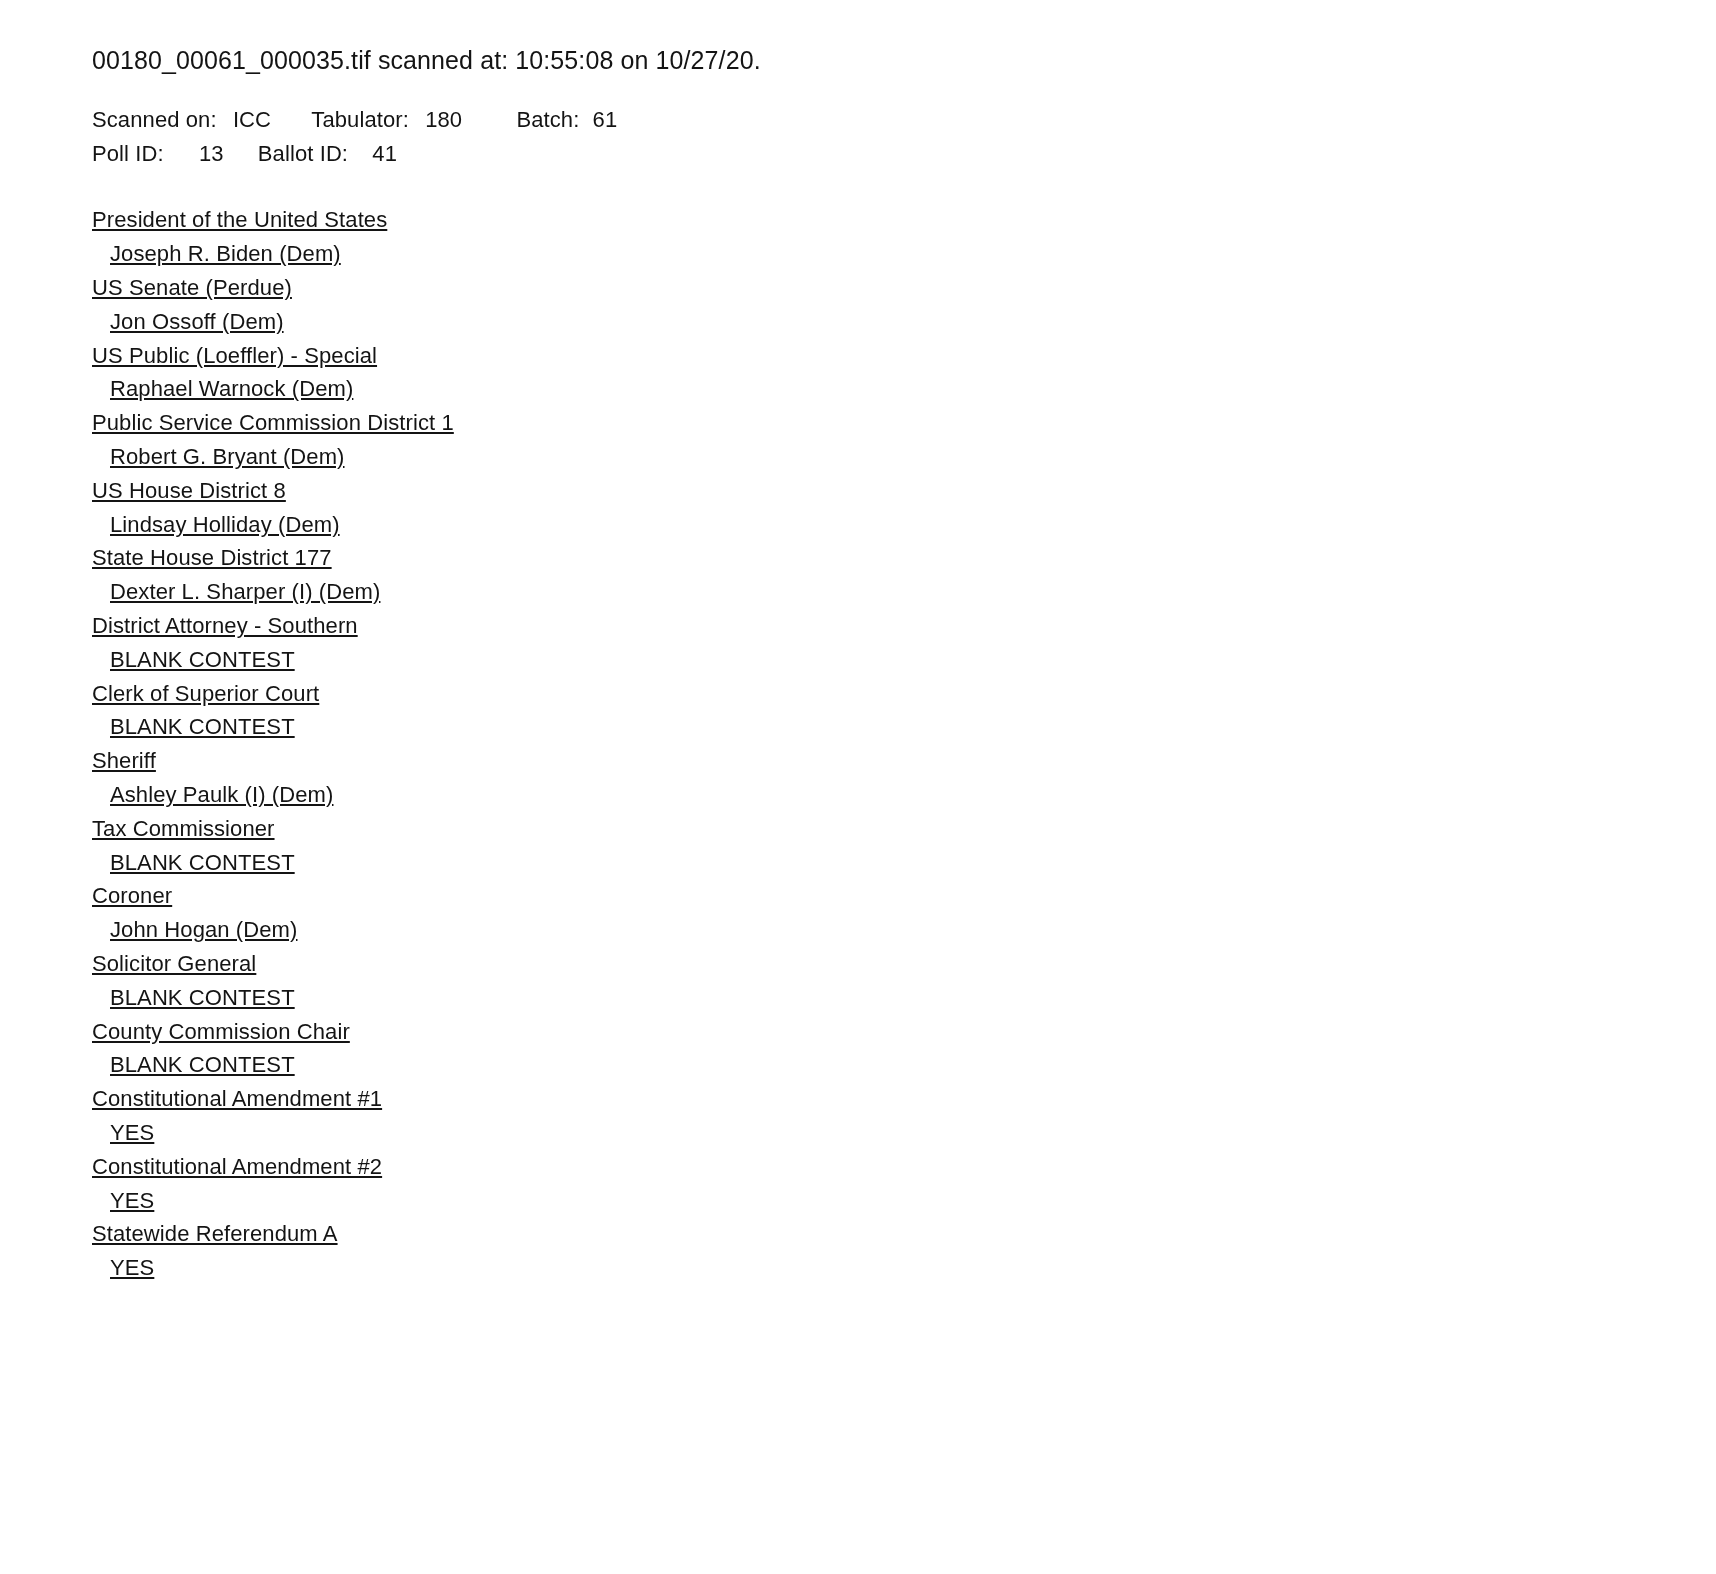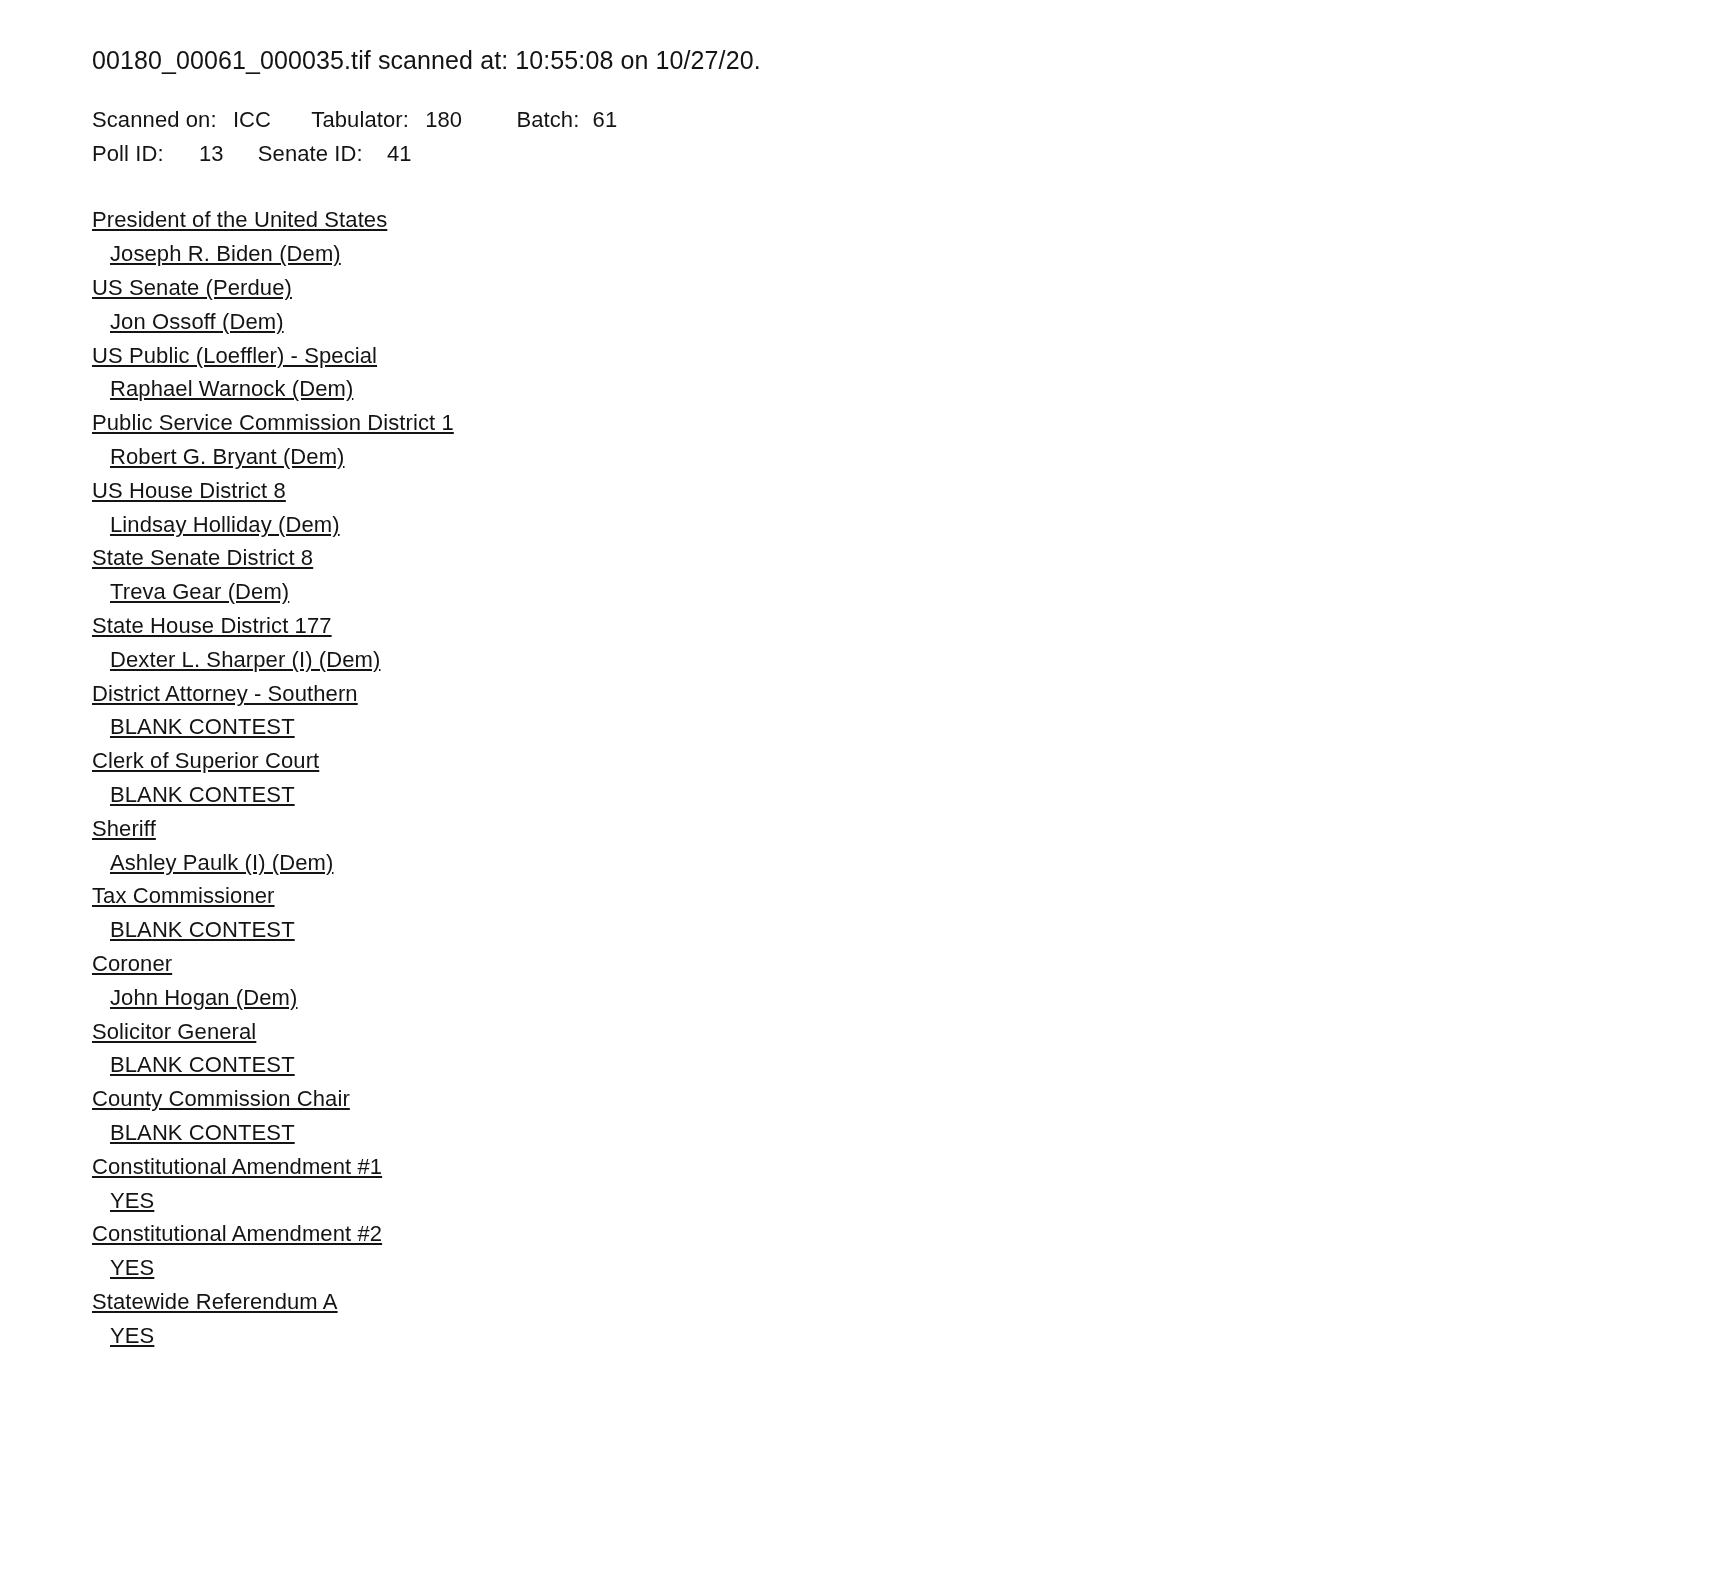--- a/index.html
+++ b/index.html
@@ -65,21 +65,21 @@
       <span class="l-scanned-on">Scanned on:</span>
       <span class="v-scanned-on">ICC</span>
       <span class="l-tabulator">Tabulator:</span>
       <span class="v-tabulator">180</span>
       <span class="l-batch">Batch:</span>
       <span class="v-batch">61</span>
     </div>
     <div class="scan-info-line">
       <span class="l-poll-id">Poll ID:</span>
       <span class="v-poll-id">13</span>
-      <span class="l-ballot-id">Senate ID:</span>
+      <span class="l-ballot-id">Ballot ID:</span>
       <span class="v-ballot-id">41</span>
     </div>
   </div>
 
   <div class="contest-list">
 
       <div class="contest">
         <div class="contest-title">President of the United States</div>
         <div class="contest-selection">Joseph R. Biden (Dem)</div>
       </div>
@@ -98,24 +98,20 @@
         <div class="contest-title">Public Service Commission District 1</div>
         <div class="contest-selection">Robert G. Bryant (Dem)</div>
       </div>
 
 
       <div class="contest">
         <div class="contest-title">US House District 8</div>
         <div class="contest-selection">Lindsay Holliday (Dem)</div>
       </div>
 
-      <div class="contest">
-        <div class="contest-title">State Senate District 8</div>
-        <div class="contest-selection">Treva Gear (Dem)</div>
-      </div>
 
       <div class="contest">
         <div class="contest-title">State House District 177</div>
         <div class="contest-selection">Dexter L. Sharper (I) (Dem)</div>
       </div>
 
       <div class="contest">
         <div class="contest-title">District Attorney - Southern</div>
         <div class="contest-selection">BLANK CONTEST</div>
       </div>

